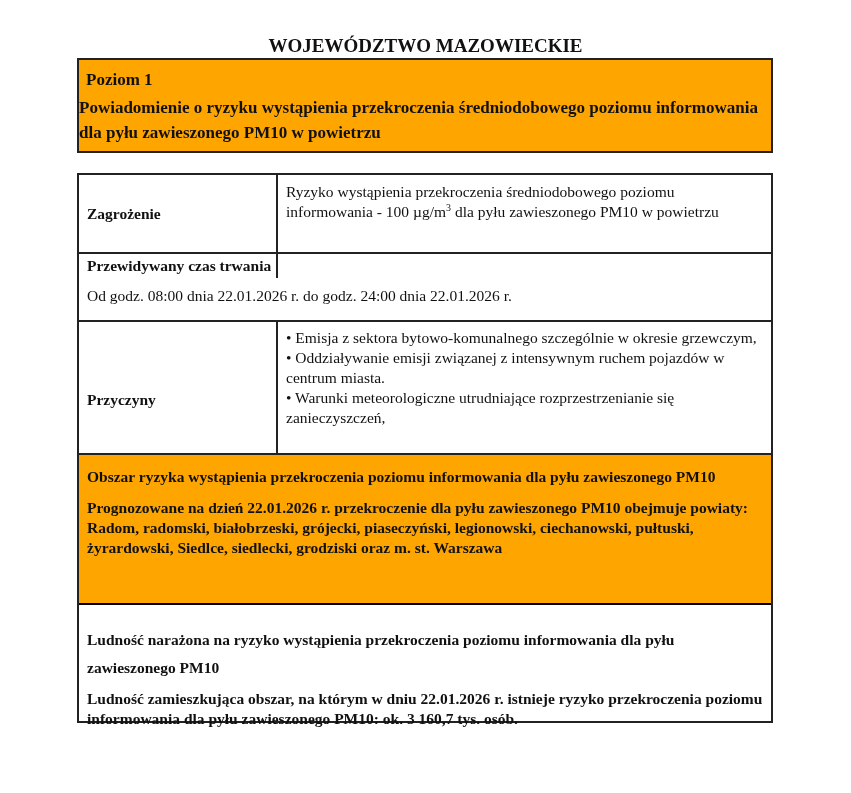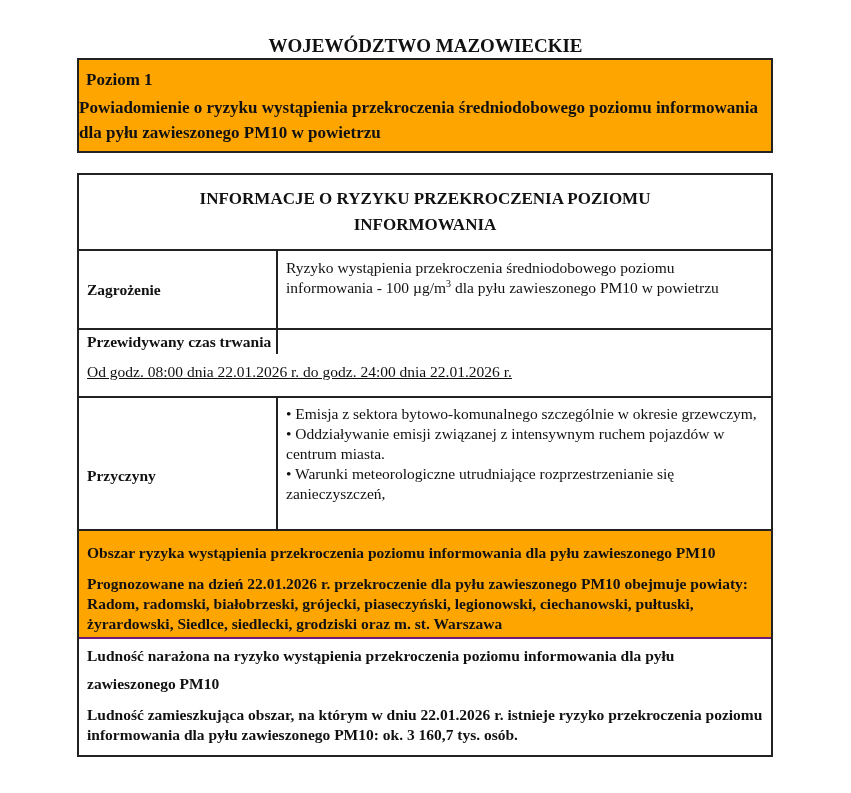--- a/index.html
+++ b/index.html
@@ -93,63 +93,62 @@
     .cell-value {
       flex: 1;
       padding: 6px 8px 6px 8px;
       font-size: 15.5px;
       line-height: 20px;
       box-sizing: border-box;
     }
     .row-threat { height: 77px; }
     .row-threat .cell-value { padding-top: 7px; }
     .row-duration { height: 66px; flex-direction: column; }
-    .row-duration .cell-value { padding-top: 8px; text-decoration: underline; }
+    .row-duration .cell-value { padding-top: 8px; }
     .row-causes { height: 131px; }
     .row-causes .cell-value { padding-top: 6px; }
     .row-causes .cell-label { padding-top: 24px; }
     .bullet-item { display: block; }
     .area-section {
       background: #FFA500;
-      border-bottom: 2px solid #701a75;
+      border-bottom: 2px solid #000000;
       padding: 8px 8px 6px 8px;
-      height: 108px;
+      height: 150px;
       box-sizing: border-box;
     }
     .section-title {
       font-weight: bold;
       font-size: 15.5px;
       line-height: 28px;
     }
     .section-body {
       margin-top: 7px;
       font-size: 15.5px;
       line-height: 20px;
       font-weight: bold;
     }
     .population-section {
       background: #ffffff;
-      padding: 3px 8px 6px 8px;
+      padding: 21px 8px 6px 8px;
       height: 116px;
       box-sizing: border-box;
     }
     sup { font-size: 10px; line-height: 0; }
   </style>
 </head>
 <body>
 
 <div class="region-title">WOJEWÓDZTWO MAZOWIECKIE</div>
 
 <div class="level-box">
   <div class="level-label">Poziom 1</div>
   <div class="level-desc">Powiadomienie o ryzyku wystąpienia przekroczenia średniodobowego poziomu informowania dla pyłu zawieszonego PM10 w powietrzu</div>
 </div>
 
 <div class="info-table">
-  <div class="table-header">INFORMACJE O RYZYKU PRZEKROCZENIA POZIOMU INFORMOWANIA</div>
 
   <div class="row row-threat">
     <div class="cell-label">Zagrożenie</div>
     <div class="cell-value"><span>Ryzyko wystąpienia przekroczenia średniodobowego poziomu informowania - 100 µg/m</span><sup>3</sup><span> dla pyłu zawieszonego PM10 w powietrzu</span></div>
   </div>
 
   <div class="row row-duration">
     <div class="cell-label">Przewidywany czas trwania</div>
     <div class="cell-value">Od godz. 08:00 dnia 22.01.2026 r. do godz. 24:00 dnia 22.01.2026 r.</div>
   </div>

